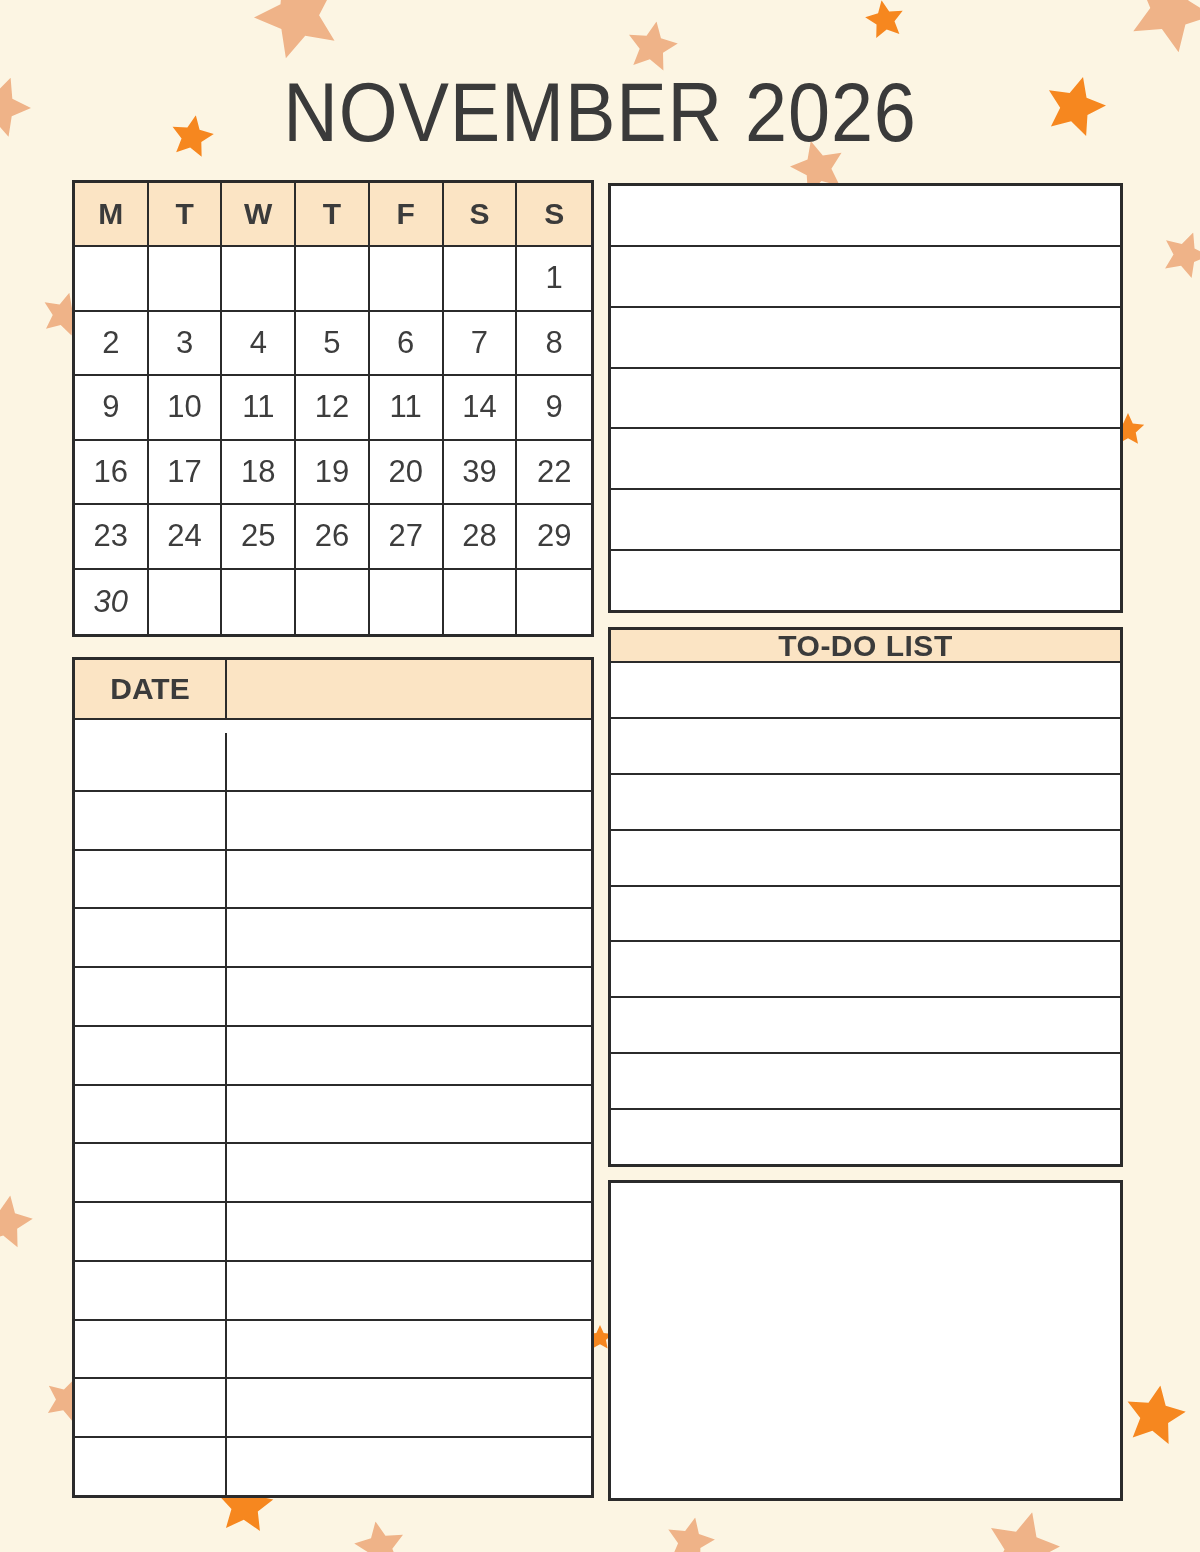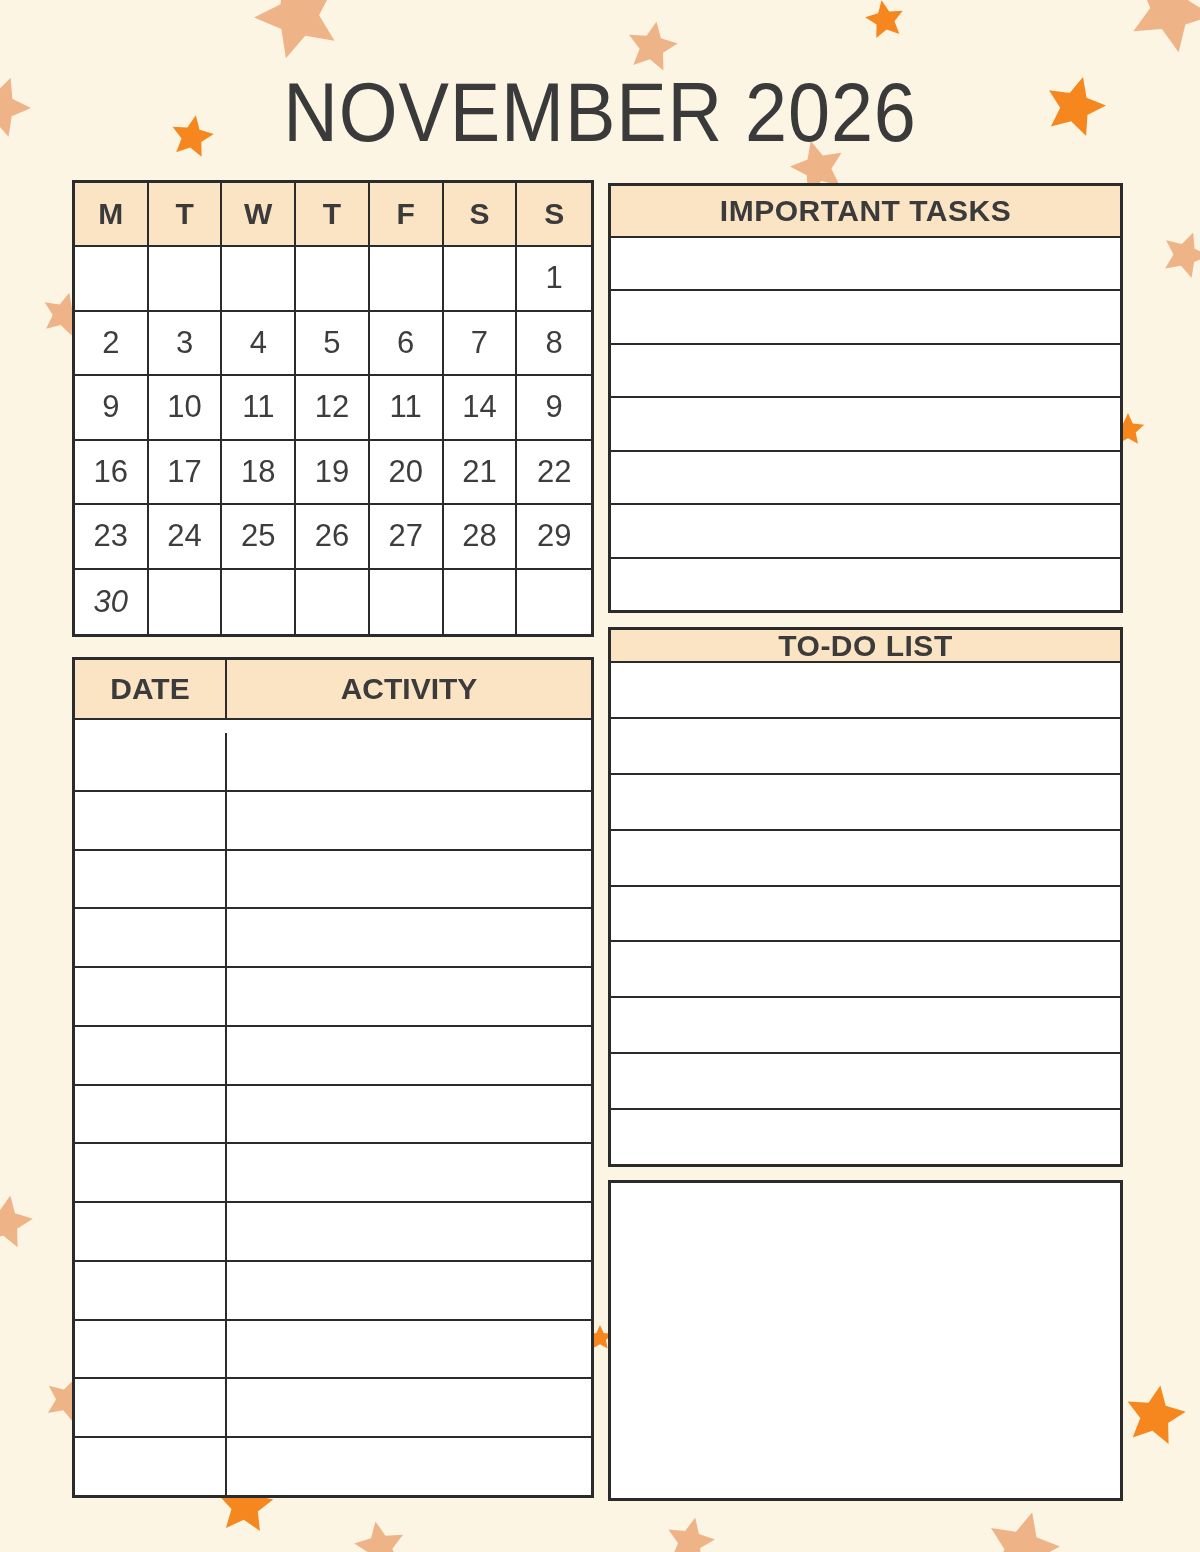--- a/index.html
+++ b/index.html
@@ -100,42 +100,41 @@
     <div class="cal-cell">11</div>
     <div class="cal-cell">12</div>
     <div class="cal-cell">11</div>
     <div class="cal-cell">14</div>
     <div class="cal-cell last-col">9</div>
     <div class="cal-cell">16</div>
     <div class="cal-cell">17</div>
     <div class="cal-cell">18</div>
     <div class="cal-cell">19</div>
     <div class="cal-cell">20</div>
-    <div class="cal-cell">21</div>
+    <div class="cal-cell">39</div>
     <div class="cal-cell last-col">22</div>
     <div class="cal-cell">23</div>
     <div class="cal-cell">24</div>
     <div class="cal-cell">25</div>
     <div class="cal-cell">26</div>
     <div class="cal-cell">27</div>
     <div class="cal-cell">28</div>
     <div class="cal-cell last-col">29</div>
     <div class="cal-cell last-row">30</div>
     <div class="cal-cell last-row"></div>
     <div class="cal-cell last-row"></div>
     <div class="cal-cell last-row"></div>
     <div class="cal-cell last-row"></div>
     <div class="cal-cell last-row"></div>
     <div class="cal-cell last-col last-row"></div>
   </div>
 
 <div id="activity-panel" class="panel">
   <div id="activity-head">
     <div class="act-head-cell first">DATE</div>
-    <div class="act-head-cell">ACTIVITY</div>
   </div>
   <div id="activity-rows">
       <div class="act-row">
         <div class="act-date"></div>
         <div class="act-activity"></div>
       </div>
       <div class="act-row">
         <div class="act-date"></div>
         <div class="act-activity"></div>
       </div>
@@ -180,21 +179,20 @@
         <div class="act-activity"></div>
       </div>
       <div class="act-row">
         <div class="act-date"></div>
         <div class="act-activity"></div>
       </div>
     </div>
 </div>
 
 <div id="tasks-panel" class="panel">
-  <div class="panel-header">IMPORTANT TASKS</div>
   <div class="line-rows" id="tasks-rows">
       <div class="line-row"></div>
       <div class="line-row"></div>
       <div class="line-row"></div>
       <div class="line-row"></div>
       <div class="line-row"></div>
       <div class="line-row"></div>
       <div class="line-row"></div>
     </div>
 </div>

